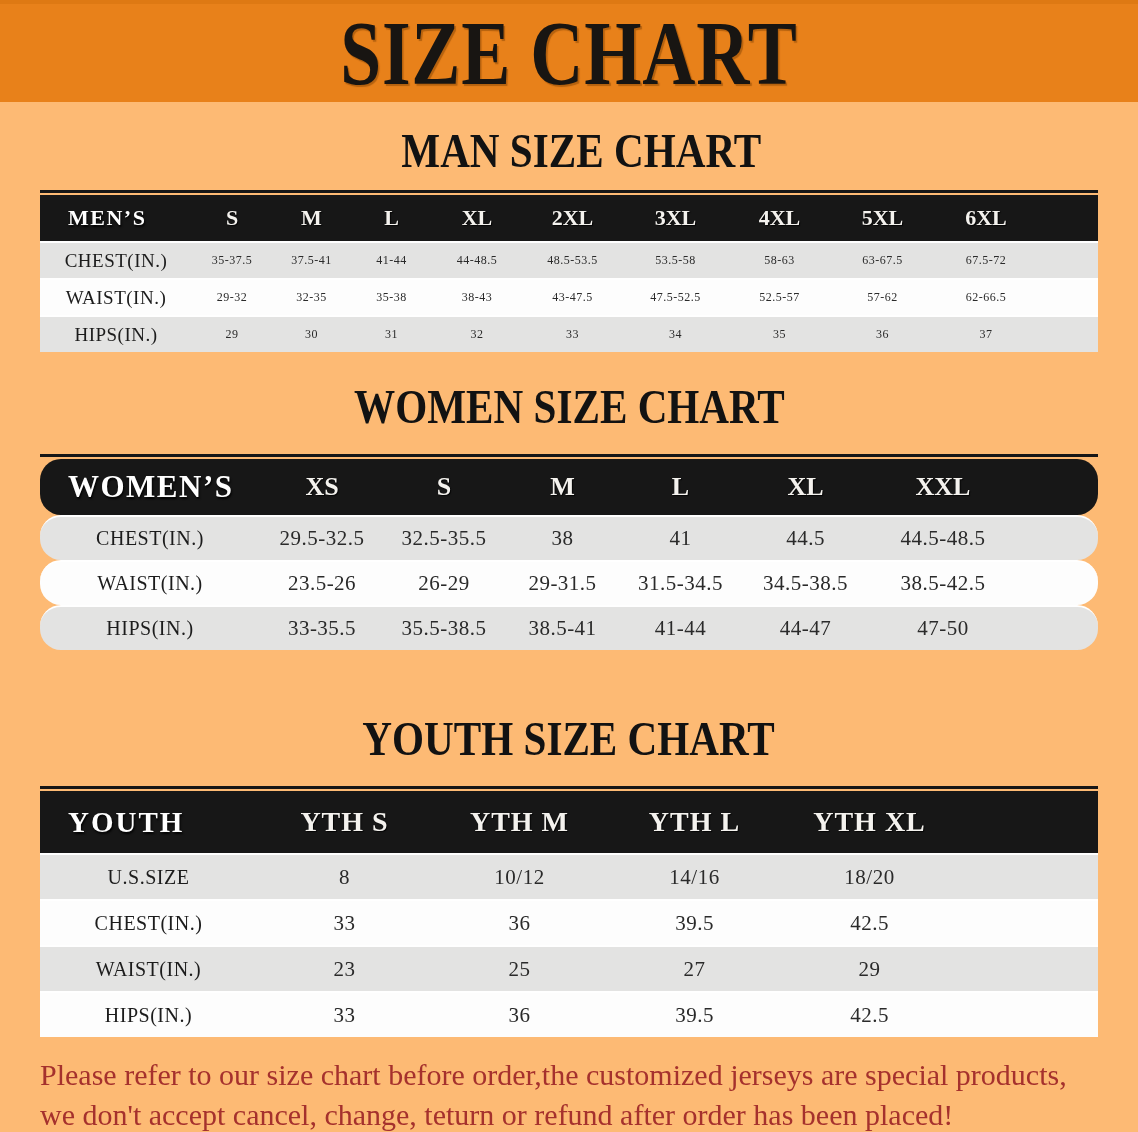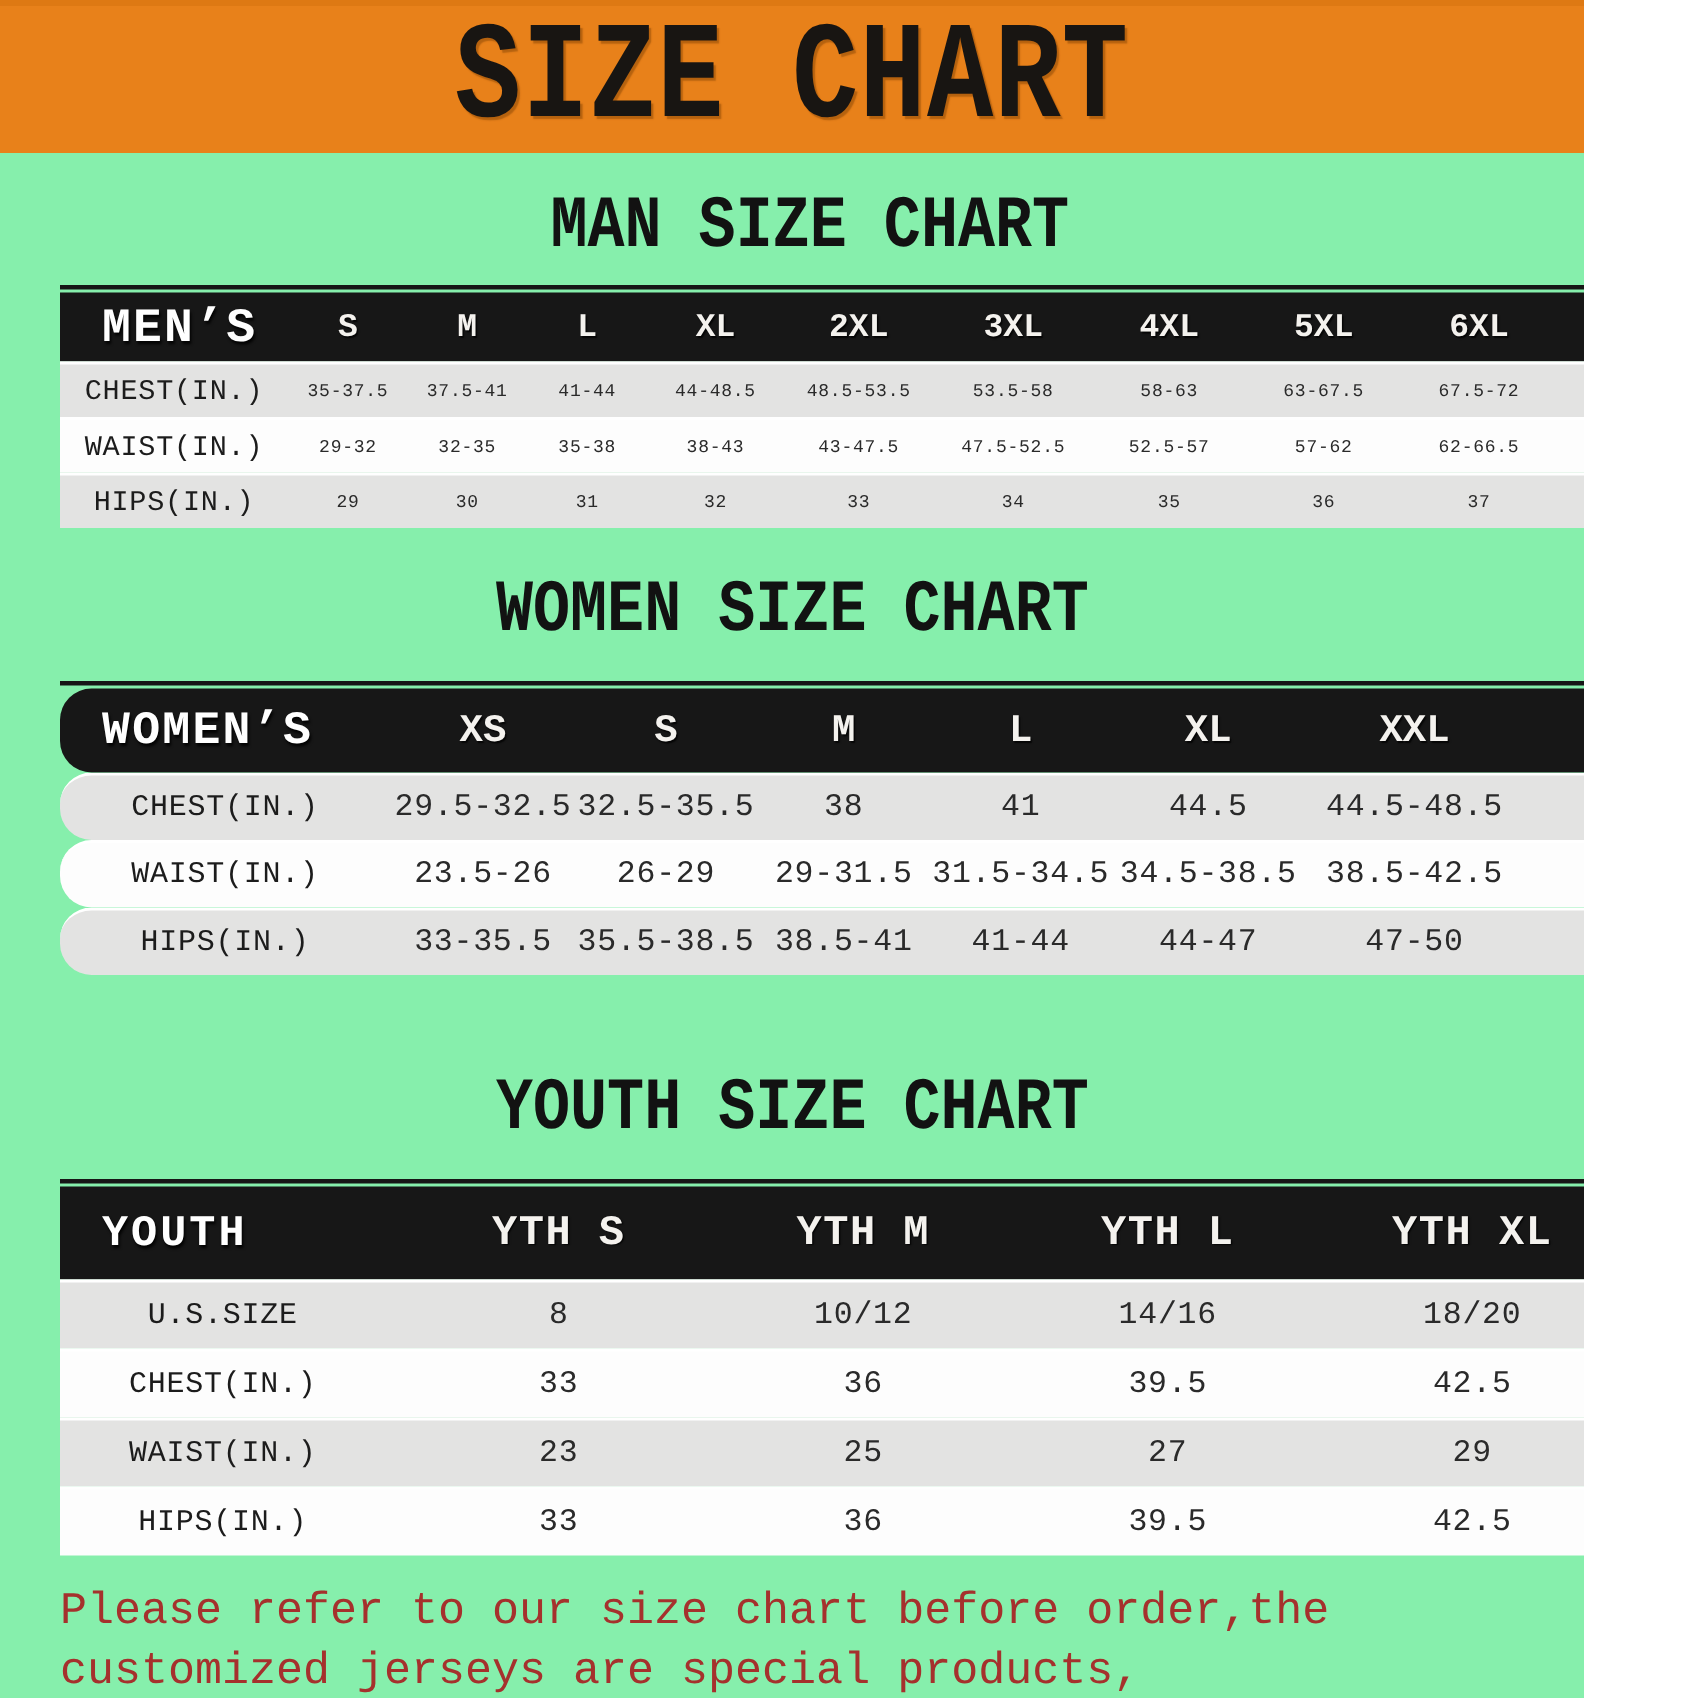--- a/index.html
+++ b/index.html
@@ -1,23 +1,23 @@
 <!DOCTYPE html>
 <html><head>
 <meta charset="utf-8">
 <style>
   * { margin: 0; padding: 0; box-sizing: border-box; }
   html, body { background: #ffffff; }
   .page {
     position: relative;
-    width: 1056px;
+    width: 1138px;
     height: 1132px;
-    background: #86efac;
+    background: #fdba74;
     overflow: hidden;
-    font-family: Liberation Mono, monospace;
+    font-family: Liberation Serif, serif;
   }
 
   
   .banner {
     width: 100%;
     height: 102px;
     background: #E8811A;
     display: flex;
     align-items: center;
     justify-content: center;
@@ -91,34 +91,34 @@
     font-weight: 600;
     text-shadow: 1px 1px 1px rgba(0,0,0,0.8);
   }
   .cell.row-label { font-size: 20px; color: #1c1c1c; letter-spacing: 0.5px; }
   .cell.value     { font-size: 21px; color: #2a2a2a; letter-spacing: 0.5px; }
 
   
   .cols-men { grid-template-columns: 152px 80px 79px 81px 90px 101px 105px 103px 103px 104px 1fr; }
   .table-men .trow { height: 37px; }
   .table-men .trow.thead { height: 46px; }
-  .table-men .cell.corner { font-size: 32px; }
+  .table-men .cell.corner { font-size: 22px; }
   .table-men .cell.size-header { font-size: 22px; }
   .table-men .cell.row-label { font-size: 19px; }
   .table-men .cell.value { font-size: 12px; }
 
   
   .cols-women { grid-template-columns: 220px 124px 120px 117px 119px 131px 144px 1fr; }
   .table-women .trow { height: 45px; border-radius: 21px; }
   .table-women .trow.thead { height: 56px; }
   .table-women .cell.corner { font-size: 31px; }
   .table-women .cell.size-header { font-size: 26px; }
 
   
-  .cols-youth { grid-template-columns: 217px 175px 175px 175px 175px 1fr; gap: 28px; }
+  .cols-youth { grid-template-columns: 217px 175px 175px 175px 175px 1fr; }
   .table-youth .trow { height: 46px; }
   .table-youth .trow.thead { height: 62px; }
   .table-youth .cell.corner { font-size: 29px; letter-spacing: 2px; }
   .table-youth .cell.size-header { font-size: 28px; letter-spacing: 1px; }
 
   
   .disclaimer {
     margin: 18px 20px 0 40px;
     color: #A5312D;
     font-size: 30px;

